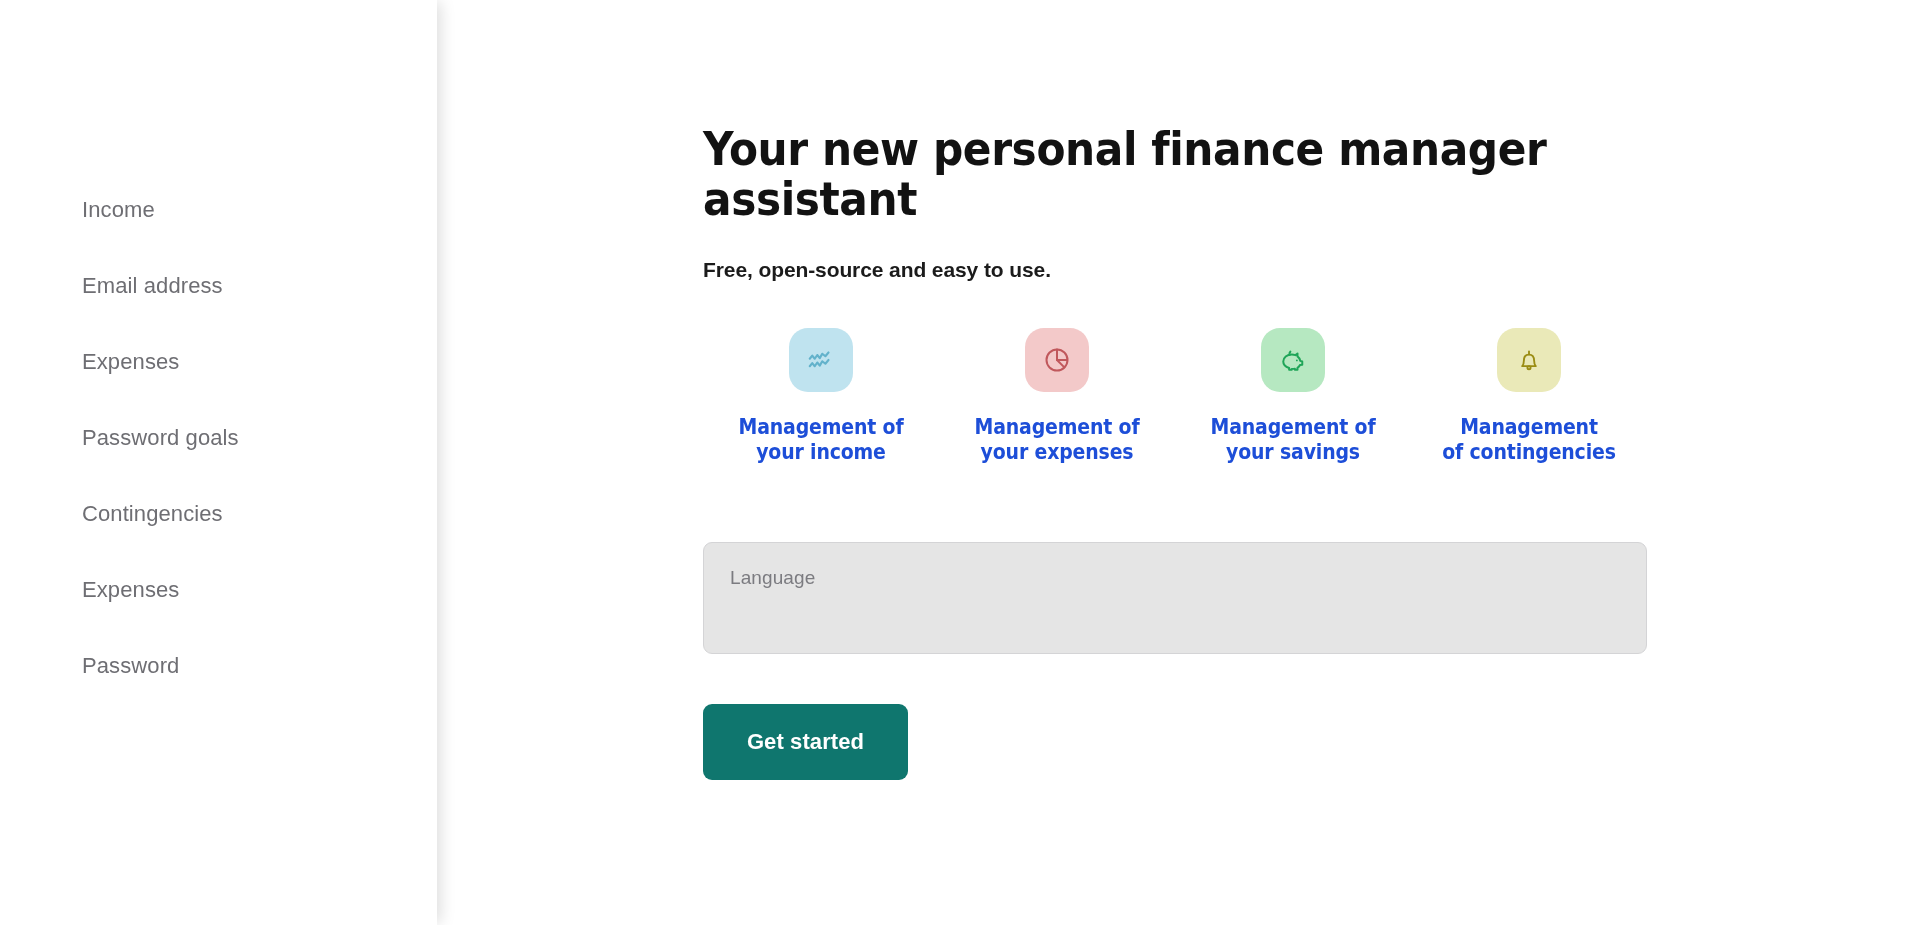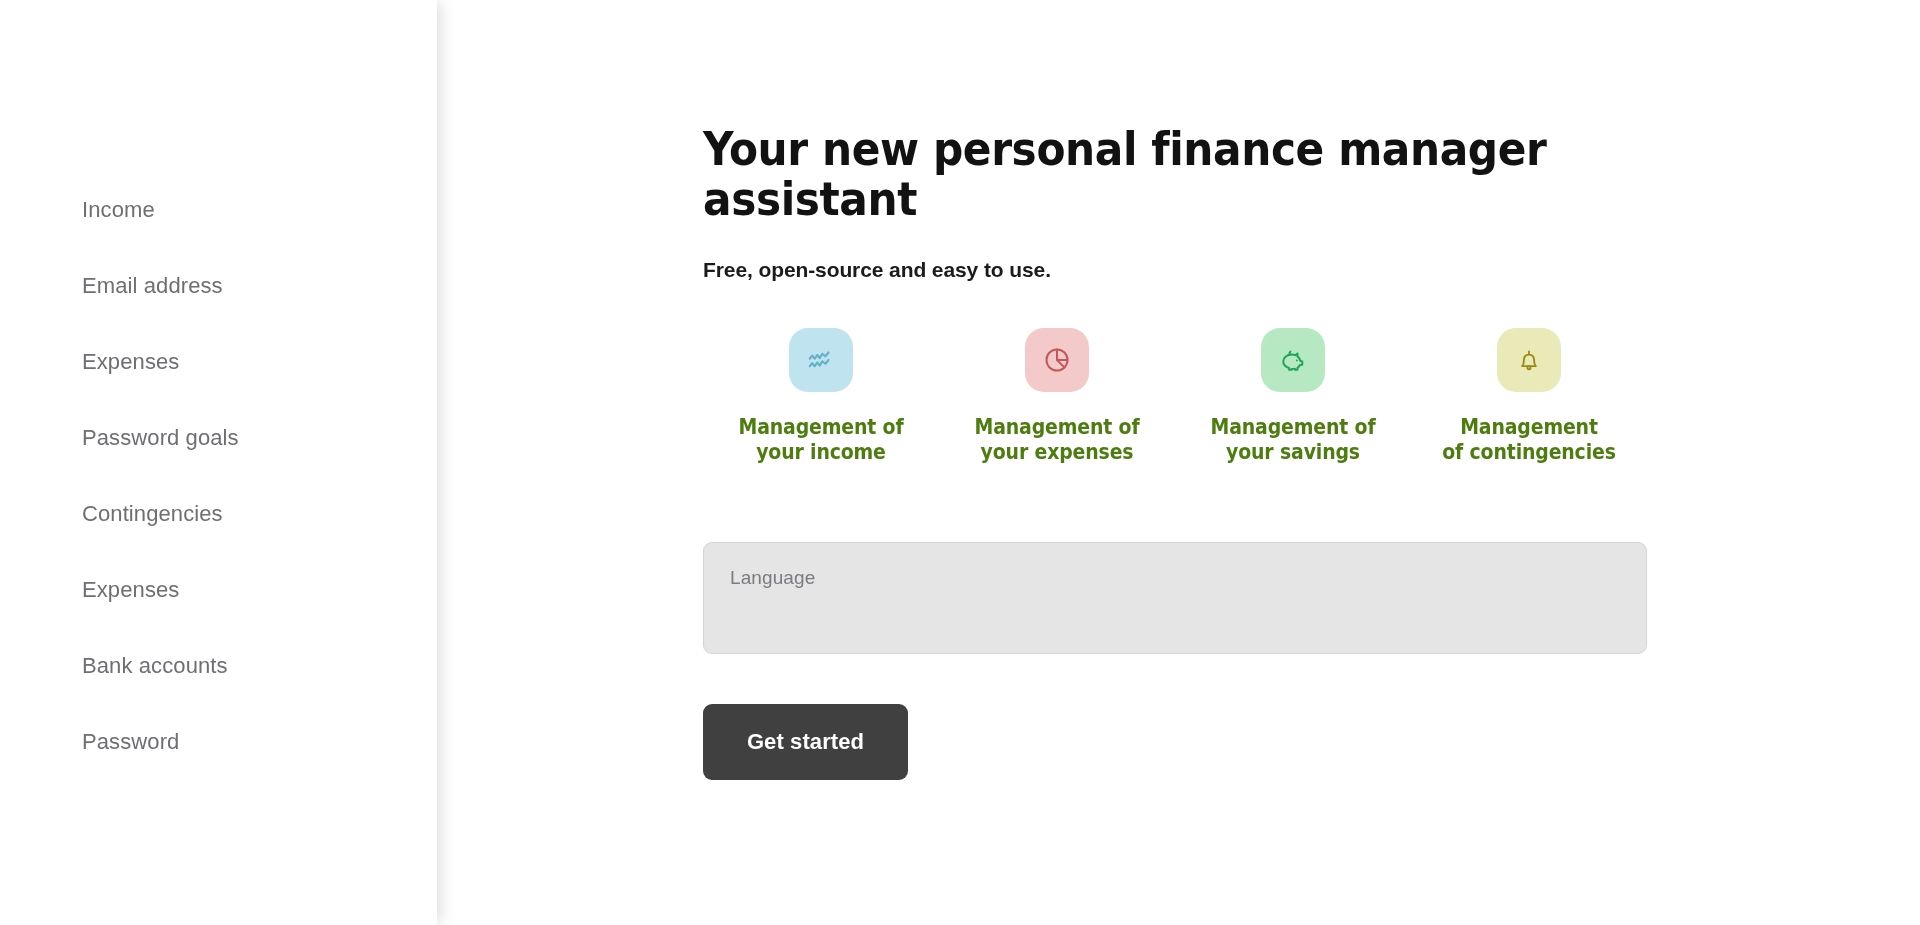--- a/index.html
+++ b/index.html
@@ -124,21 +124,21 @@
   }
 
   .feature-badge svg { display: block; }
 
   .feature-label {
     margin-top: 23px;
     font-family: "DejaVu Sans Condensed", "Liberation Sans Narrow", "Liberation Sans", sans-serif;
     font-size: 21px;
     font-weight: 700;
     line-height: 1.23;
-    color: #4d7c0f;
+    color: #1d4ed8;
     text-align: center;
     letter-spacing: -0.15px;
     white-space: pre-line;
   }
 
   
   .lang-field {
     margin-top: 76px;
     width: 944px;
     height: 112px;
@@ -191,21 +191,20 @@
 
   <aside class="sidebar">
 
     <nav class="side-nav">
       <div class="side-nav-item">Income</div>
       <div class="side-nav-item">Email address</div>
       <div class="side-nav-item">Expenses</div>
       <div class="side-nav-item">Password goals</div>
       <div class="side-nav-item">Contingencies</div>
       <div class="side-nav-item">Expenses</div>
-      <div class="side-nav-item">Bank accounts</div>
       <div class="side-nav-item">Password</div>
     </nav>
   </aside>
 
   <main class="main">
     <div class="content">
 
       <h1 class="headline">Your new personal finance manager assistant</h1>
       <p class="subhead">Free, open-source and easy to use.</p>
 
@@ -267,18 +266,18 @@
         </div>
 
       </div>
 
       
       <div class="lang-field">
         <div class="lang-label">Language</div>
       </div>
 
       
-      <button class="cta" style="background: #404040;">Get started</button>
+      <button class="cta" style="background: #0f766e;">Get started</button>
 
     </div>
   </main>
 
 </div>
 
 </body></html>

